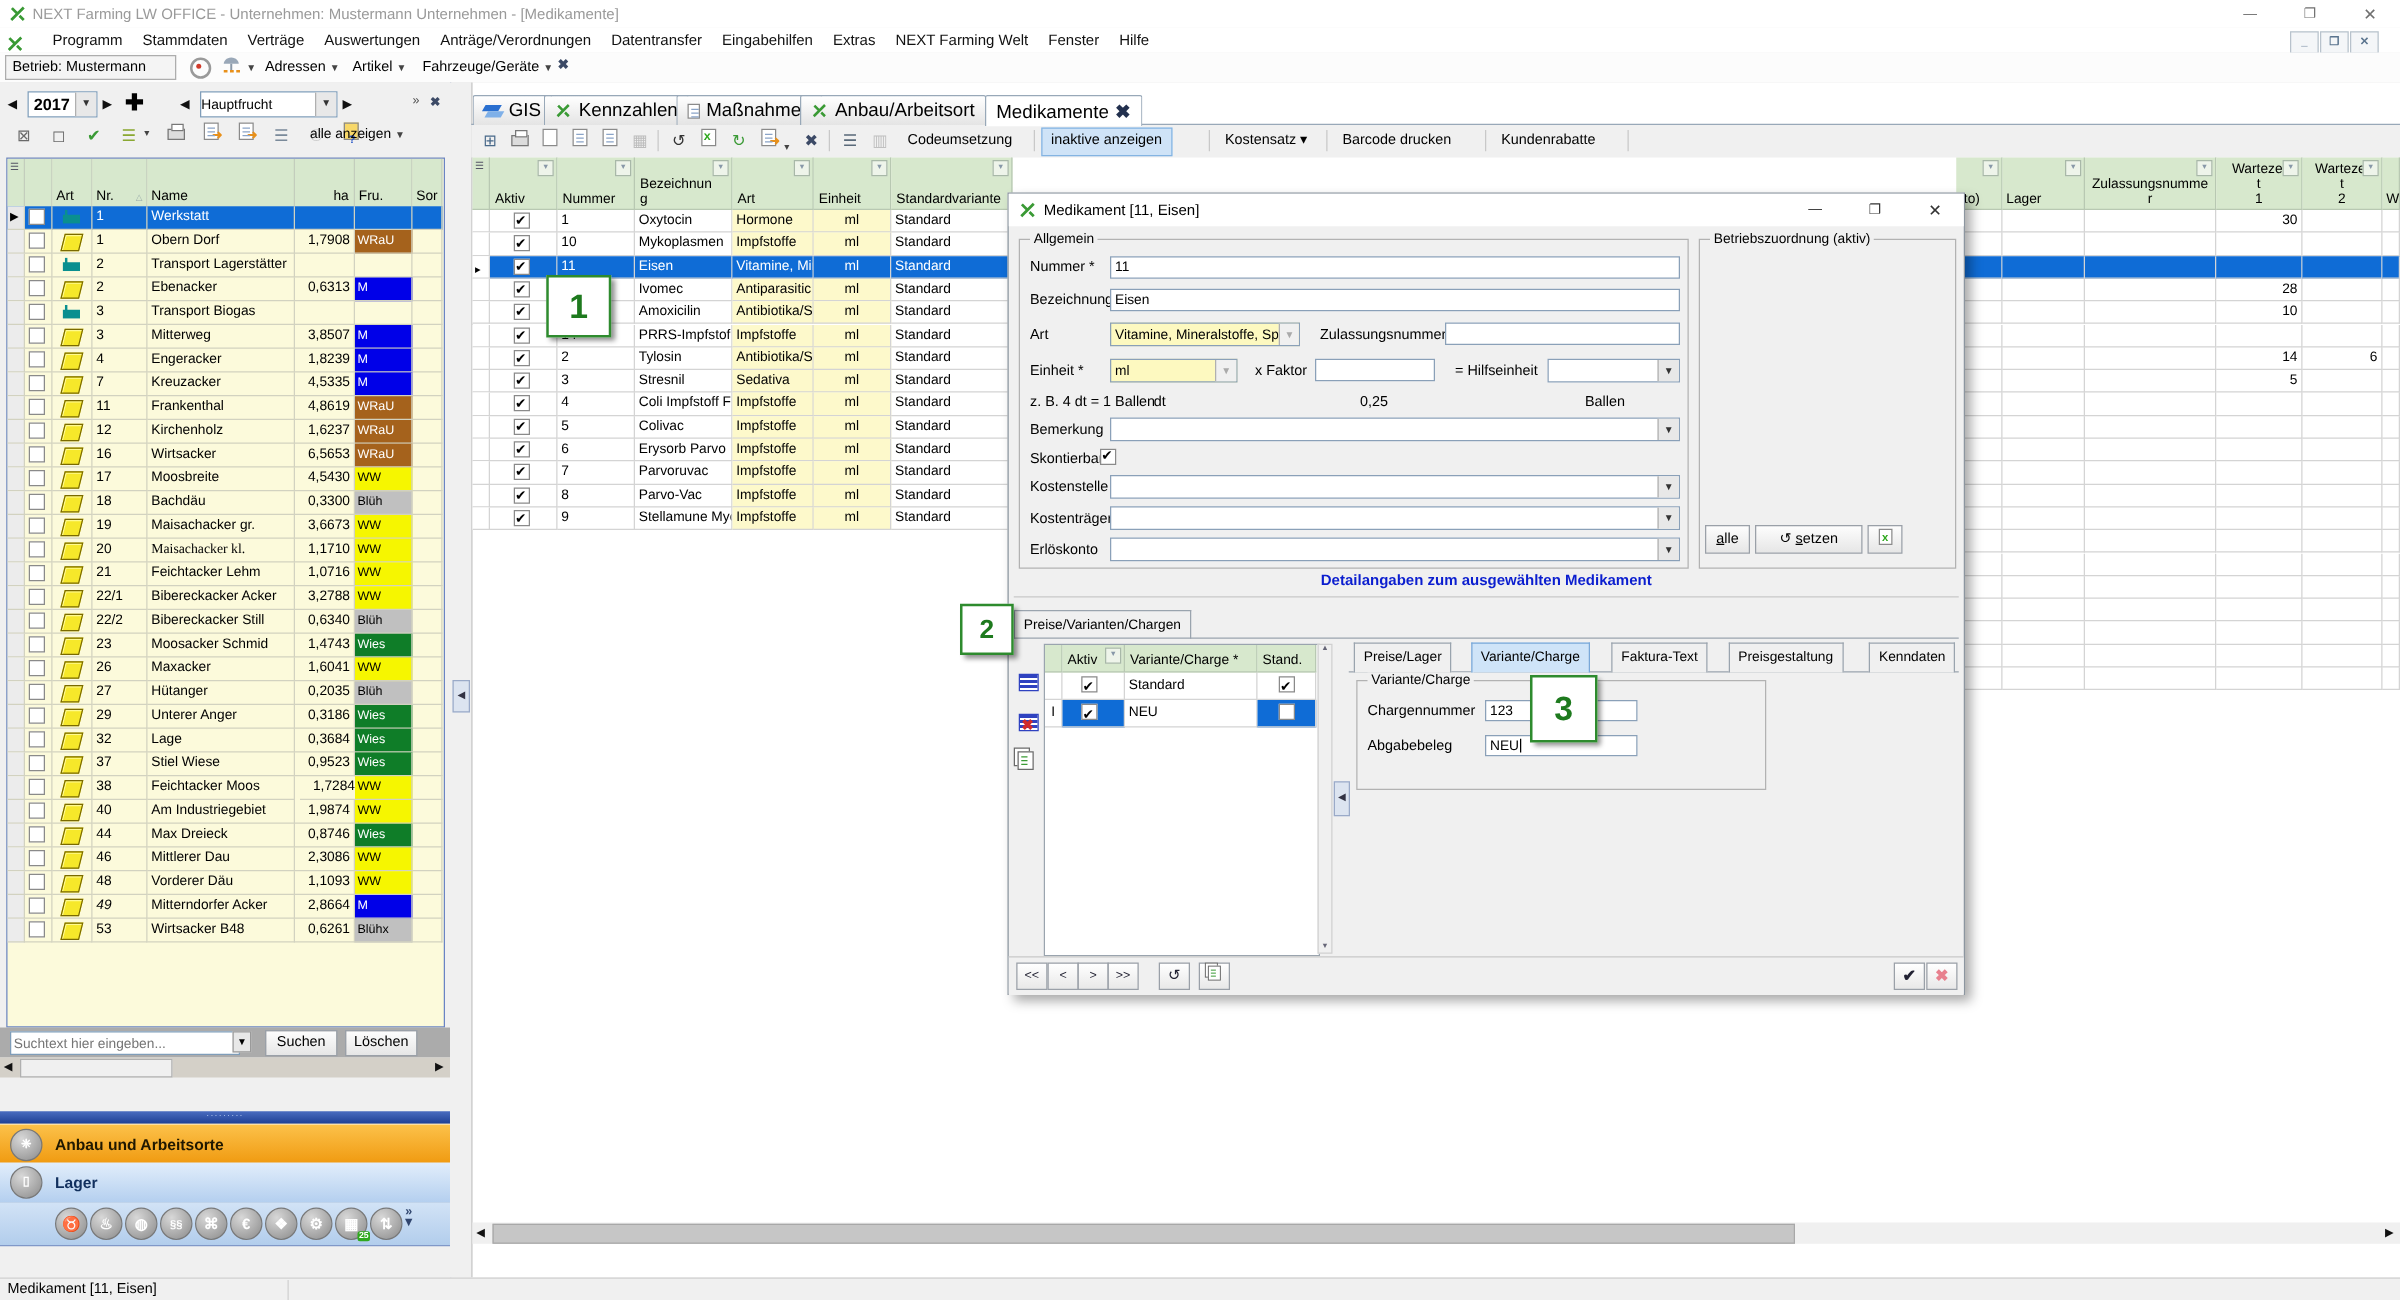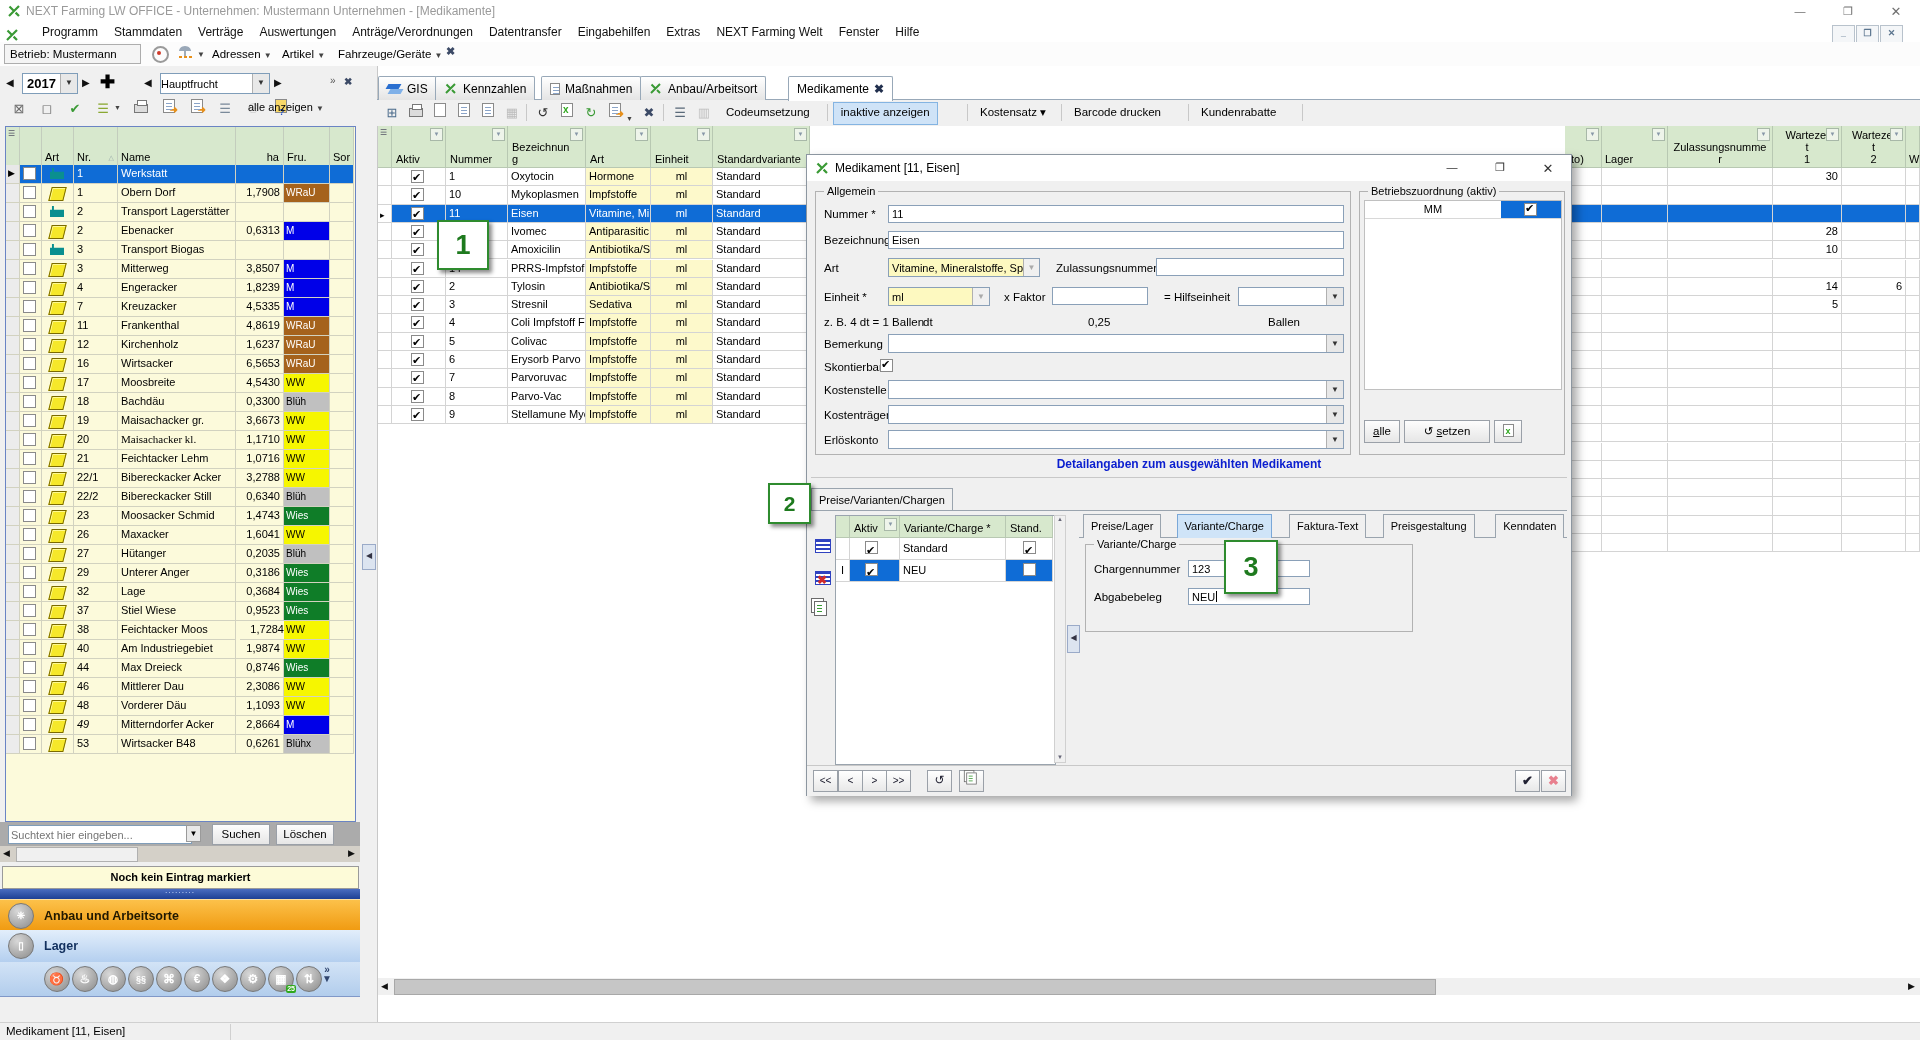--- a/index.html
+++ b/index.html
@@ -36,21 +36,21 @@
   .pbtn{border:1px solid #9aa0a8;background:linear-gradient(#fdfdfd,#e6e6e6);text-align:center;font-size:11.5px;}
   #nomark{background:#fdfbd8;border:1px solid #9a9a9a;font-weight:bold;text-align:center;line-height:20px;}
   #splitterbar{background:linear-gradient(#4a6cc0,#1e3f94);color:#cfe0ff;text-align:center;font-size:7px;line-height:8px;letter-spacing:1px;}
   #panel-orange{background:linear-gradient(#fcc14a,#f09a10);border-top:1px solid #ffe0a0;border-bottom:1px solid #c07c00;display:flex;align-items:center;font-weight:bold;font-size:12.5px;color:#201800;}
   #panel-lager{background:linear-gradient(#e2eefb,#b4cfef);border-bottom:1px solid #8aa8d0;display:flex;align-items:center;font-weight:bold;font-size:12.5px;color:#12305e;}
   #panel-dock{background:linear-gradient(#d2e3f6,#b2cdec);border-bottom:1px solid #8098c8;}
   .coin{position:absolute;width:24px;height:24px;border-radius:50%;background:radial-gradient(circle at 35% 30%,#d8d8d8,#8a8a8a);border:1px solid #787878;color:#fff;font-weight:bold;text-align:center;line-height:24px;font-size:12px;}
   .coin .badge{position:absolute;right:-3px;bottom:-2px;background:#2fa81e;color:#fff;font-size:7px;line-height:8px;padding:0 1px;border-radius:2px;font-weight:bold;}
   
   #mainbg{left:377px;top:66px;width:1543px;height:956px;background:#ffffff;}
-  .tab{position:absolute;top:76px;height:23px;background:linear-gradient(#ffffff,#e4e4e4);border:1px solid #98a8b8;border-bottom:none;border-radius:2px 2px 0 0;display:flex;align-items:center;padding:0 8px;font-size:12px;gap:5px;}
+  .tab{position:absolute;top:76px;height:23px;background:linear-gradient(#ffffff,#e4e4e4);border:1px solid #98a8b8;border-bottom:none;border-radius:2px 2px 0 0;display:flex;align-items:center;padding:0 8px;font-size:15px;gap:5px;}
   .tab.active{background:#ffffff;height:24px;z-index:3;}
   #tabline{left:377px;top:99px;width:1543px;height:1px;background:#98a8b8;}
   #medtoolbar{left:377px;top:100px;width:1543px;height:26px;background:#f0f0f0;}
   .gcell{position:absolute;box-sizing:border-box;border-right:1px solid #c3cdbd;}
   .mcell{position:absolute;box-sizing:border-box;border-right:1px solid #d4d4d4;border-bottom:1px solid #d4d4d4;overflow:hidden;white-space:nowrap;font-size:11px;line-height:17px;padding:0 3px;}
   .ycell{background:#fdf9cb;}
   .selrow{background:#0f6cd6 !important;color:#fff !important;}
   
   #dialog{left:806px;top:154px;width:764px;height:640px;background:#f0f0f0;border:1px solid #8c96a0;box-shadow:5px 5px 9px rgba(0,0,0,.35);}
   #dlg-title{left:0;top:0;width:100%;height:26px;background:#ffffff;}
@@ -522,21 +522,20 @@
       <span class="abs" style="left:186px;top:3px;width:15px;height:17px;background:#e8e8e8;border:1px solid #9a9a9a;font-size:8px;text-align:center;line-height:16px;box-sizing:border-box">▼</span>
       <div class="abs pbtn" style="left:212px;top:2px;width:56px;height:19px;line-height:19px">Suchen</div>
       <div class="abs pbtn" style="left:276px;top:2px;width:56px;height:19px;line-height:19px">Löschen</div>
     </div>
 
     <div class="abs" style="left:0;top:780px;width:360px;height:16px;background:#d4d0c8">
       <span class="abs navarrow" style="left:3px;top:2px;font-size:9px">◀</span>
       <span class="abs navarrow" style="left:348px;top:2px;font-size:9px">▶</span>
       <div class="abs" style="left:16px;top:1px;width:120px;height:13px;background:#f0f0f0;border:1px solid #b0b0b0"></div>
     </div>
-    <div class="abs" id="nomark" style="left:2px;top:800px;width:355px;height:21px">Noch kein Eintrag markiert</div>
     <div class="abs" id="splitterbar" style="left:0;top:823px;width:360px;height:10px">·········</div>
     <div class="abs" id="panel-orange" style="left:0;top:833px;width:360px;height:31px">
       <span class="coin" style="position:static;margin-left:8px;margin-right:10px;font-size:10px">❈</span>
       <span>Anbau und Arbeitsorte</span>
     </div>
     <div class="abs" id="panel-lager" style="left:0;top:864px;width:360px;height:32px">
       <span class="coin" style="position:static;margin-left:8px;margin-right:10px;font-size:10px">▯</span>
       <span>Lager</span>
     </div>
     <div class="abs" id="panel-dock" style="left:0;top:896px;width:360px;height:34px">
@@ -937,26 +936,20 @@
         </div>
       <span class="dlab" style="left:8px;top:242px">Erlöskonto</span>
       <div class="dcombo" style="left:72px;top:238px;width:456px">
           <span></span>
           <span class="cbx">▼</span>
         </div>
     </div>
 
     <div class="grpbox" style="left:552px;top:36px;width:204px;height:262px">
       <span class="grplab">Betriebszuordnung (aktiv)</span>
-      <div class="abs" style="left:4px;top:8px;width:196px;height:188px;background:#fff;border:1px solid #c0c0c0">
-        <div class="abs" style="left:0;top:0;width:136px;height:17px;text-align:center;line-height:17px;border-bottom:1px solid #d8d8d8">MM</div>
-        <div class="abs" style="left:136px;top:0;width:60px;height:17px;background:#0f6cd6;border-bottom:1px solid #d8d8d8">
-          <span class="cbox on" style="position:absolute;left:23px;top:2px"></span>
-        </div>
-      </div>
       <div class="abs pbtn" style="left:4px;top:228px;width:34px;height:21px;line-height:21px"><u>a</u><span>lle</span></div>
       <div class="abs pbtn" style="left:44px;top:228px;width:84px;height:21px;line-height:21px">↺ <u>s</u>etzen</div>
       <div class="abs pbtn" style="left:134px;top:228px;width:26px;height:21px;line-height:19px"><span class="i-doc" style="width:11px;height:13px;vertical-align:middle"><span class="xgreen" style="position:absolute;left:2px;top:1px;color:#2fa81e;font-size:9px;font-weight:bold">x</span></span></div>
     </div>
 
     <div class="abs" id="detail-caption" style="left:0;top:302px;width:764px">Detailangaben zum ausgewählten Medikament</div>
     <div class="abs" style="left:4px;top:322px;width:756px;height:1px;background:#c8c8c8"></div>
 
     <div class="abs vtab" style="left:4px;top:333px;height:22px">Preise/Varianten/Chargen</div>
     <div class="abs" style="left:4px;top:355px;width:756px;height:1px;background:#9aa4ae"></div>

